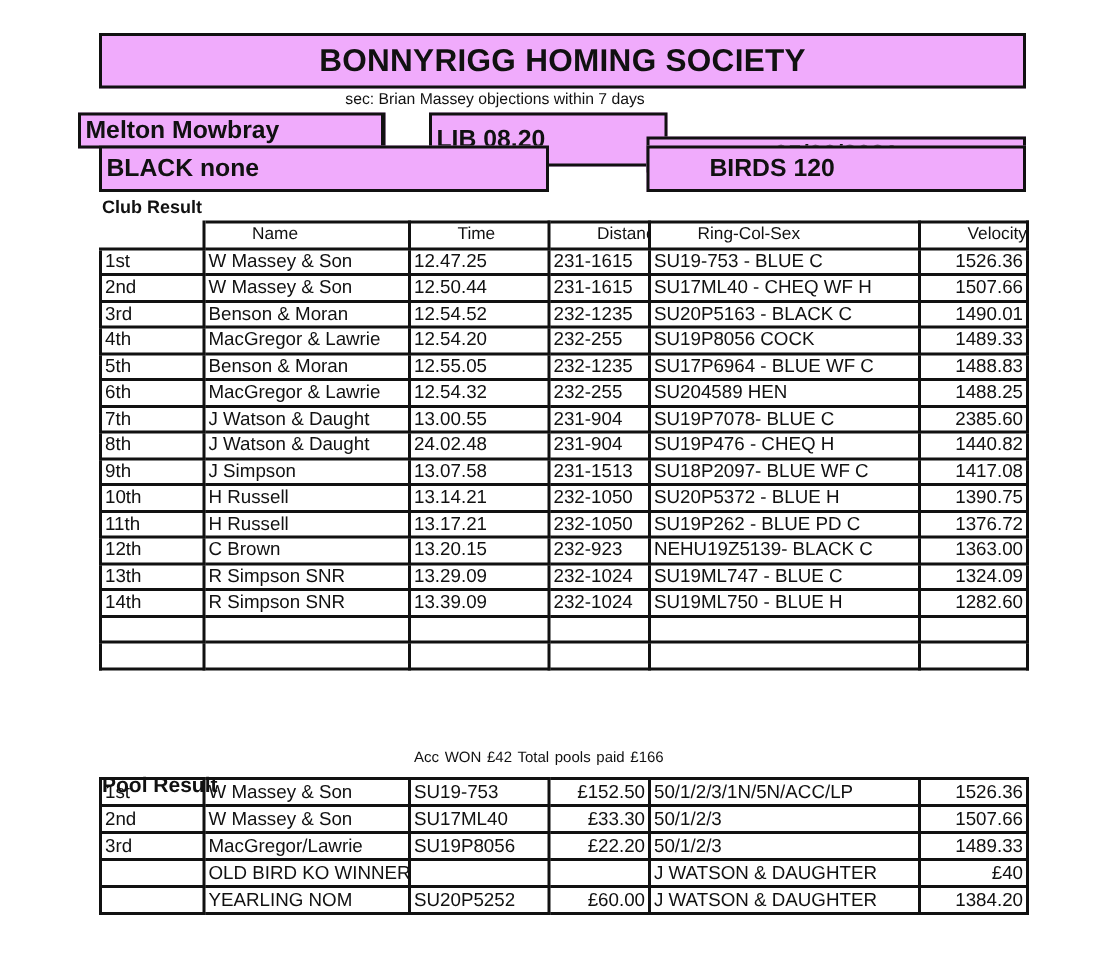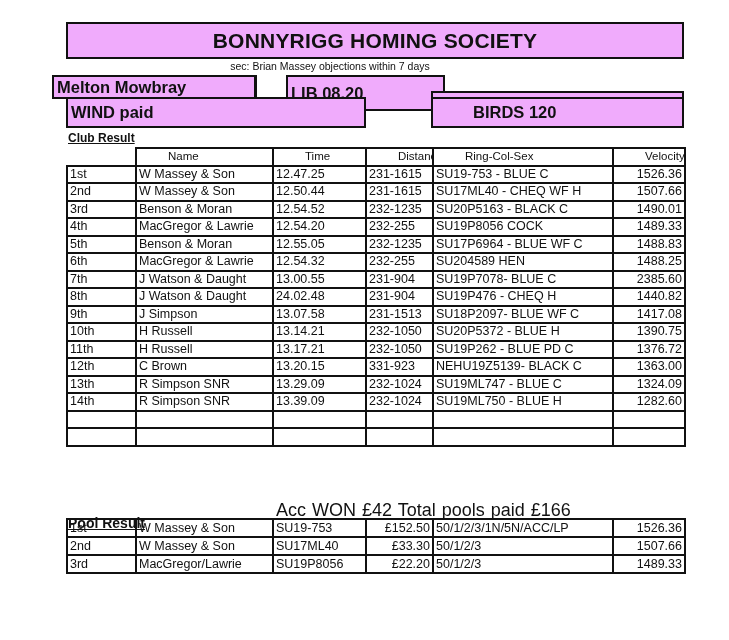--- a/index.html
+++ b/index.html
@@ -11,43 +11,43 @@
   .title-box { left: 66px; top: 22px; width: 618px; height: 37px;
     display: flex; align-items: center; justify-content: center;
     font-weight: bold; font-size: 21px; letter-spacing: 0.2px; }
   .subtitle { position: absolute; left: 0; width: 660px; top: 60px; text-align: center; font-size: 10.5px; }
   .info { font-weight: bold; font-size: 16.5px; display: flex; align-items: center; padding-left: 3px; }
   #melton { left: 52px; top: 75px; width: 205px; height: 24px; border-right-width: 3px; }
   #lib { left: 274px; top: 75px; width: 159px; height: 36px; margin-left: 12px; }
   #date { left: 431px; top: 91px; width: 253px; height: 24px; justify-content: center; padding-left: 0; }
   #wind { left: 66px; top: 97px; width: 300px; height: 31px; }
   #birds { left: 431px; top: 97px; width: 253px; height: 31px; padding-left: 40px; }
-  .section-label { position: absolute; font-weight: bold; font-size: 12px; text-decoration: underline; }
+  .section-label { position: absolute; font-weight: bold; font-size: 12px; }
   #club-label { left: 68px; top: 131px; }
   #pool-label { left: 68px; top: 500px; font-size: 14px; margin-top: 15px; }
-  #pool-info { position: absolute; left: 276px; top: 500px; font-size: 18px; word-spacing: 1px; }
+  #pool-info { position: absolute; left: 276px; top: 500px; font-size: 10px; word-spacing: 1px; }
   table { position: absolute; border-collapse: collapse; font-size: 12.5px; table-layout: fixed; }
   td { border: 2px solid #111; padding: 0 2px; height: 15.5px; line-height: 15px; white-space: nowrap; overflow: hidden; }
   td.num { text-align: right; margin-left: 43px; }
   #club-table { left: 66px; top: 147px; width: 618px; }
   #club-table tr.head td { font-size: 11.5px; padding-left: 31px; }
   #club-table tr.head td.rank-head { border-top: none; border-left: none; }
   #pool-table { left: 66px; top: 518px; width: 618px; }
   #pool-table td { height: 16px; }
 </style>
 </head>
 <body>
 
 <div class="box title-box">BONNYRIGG HOMING SOCIETY</div>
 <div class="subtitle">sec: Brian Massey  objections within 7 days</div>
 
 <div class="box info" id="melton">Melton Mowbray</div>
 <div class="box info" id="lib">LIB 08.20</div>
 <div class="box info" id="date">05/06/2021</div>
-<div class="box info" id="wind">WIND paid</div>
+<div class="box info" id="wind">BLACK none</div>
 <div class="box info" id="birds">BIRDS  120</div>
 
 <div class="section-label" id="club-label">Club Result</div>
 
 <table id="club-table">
   <colgroup>
     <col style="width:69px">
       <col style="width:137px">
       <col style="width:93px">
       <col style="width:67px">
@@ -148,21 +148,21 @@
         <td>H Russell</td>
         <td>13.17.21</td>
         <td>232-1050</td>
         <td>SU19P262 - BLUE PD C</td>
         <td class="num">1376.72</td>
       </tr>
       <tr>
         <td>12th</td>
         <td>C Brown</td>
         <td>13.20.15</td>
-        <td>331-923</td>
+        <td>232-923</td>
         <td>NEHU19Z5139- BLACK C</td>
         <td class="num">1363.00</td>
       </tr>
       <tr>
         <td>13th</td>
         <td>R Simpson SNR</td>
         <td>13.29.09</td>
         <td>232-1024</td>
         <td>SU19ML747 - BLUE C</td>
         <td class="num">1324.09</td>
@@ -224,14 +224,30 @@
         <td class="num">1507.66</td>
       </tr>
       <tr>
         <td>3rd</td>
         <td>MacGregor/Lawrie</td>
         <td>SU19P8056</td>
         <td class="num">£22.20</td>
         <td>50/1/2/3</td>
         <td class="num">1489.33</td>
       </tr>
+      <tr>
+        <td></td>
+        <td>OLD BIRD KO WINNER</td>
+        <td></td>
+        <td class="num"></td>
+        <td>J WATSON &amp; DAUGHTER</td>
+        <td class="num">£40</td>
+      </tr>
+      <tr>
+        <td></td>
+        <td>YEARLING NOM</td>
+        <td>SU20P5252</td>
+        <td class="num">£60.00</td>
+        <td>J WATSON &amp; DAUGHTER</td>
+        <td class="num">1384.20</td>
+      </tr>
     </tbody>
 </table>
 
 </body></html>

